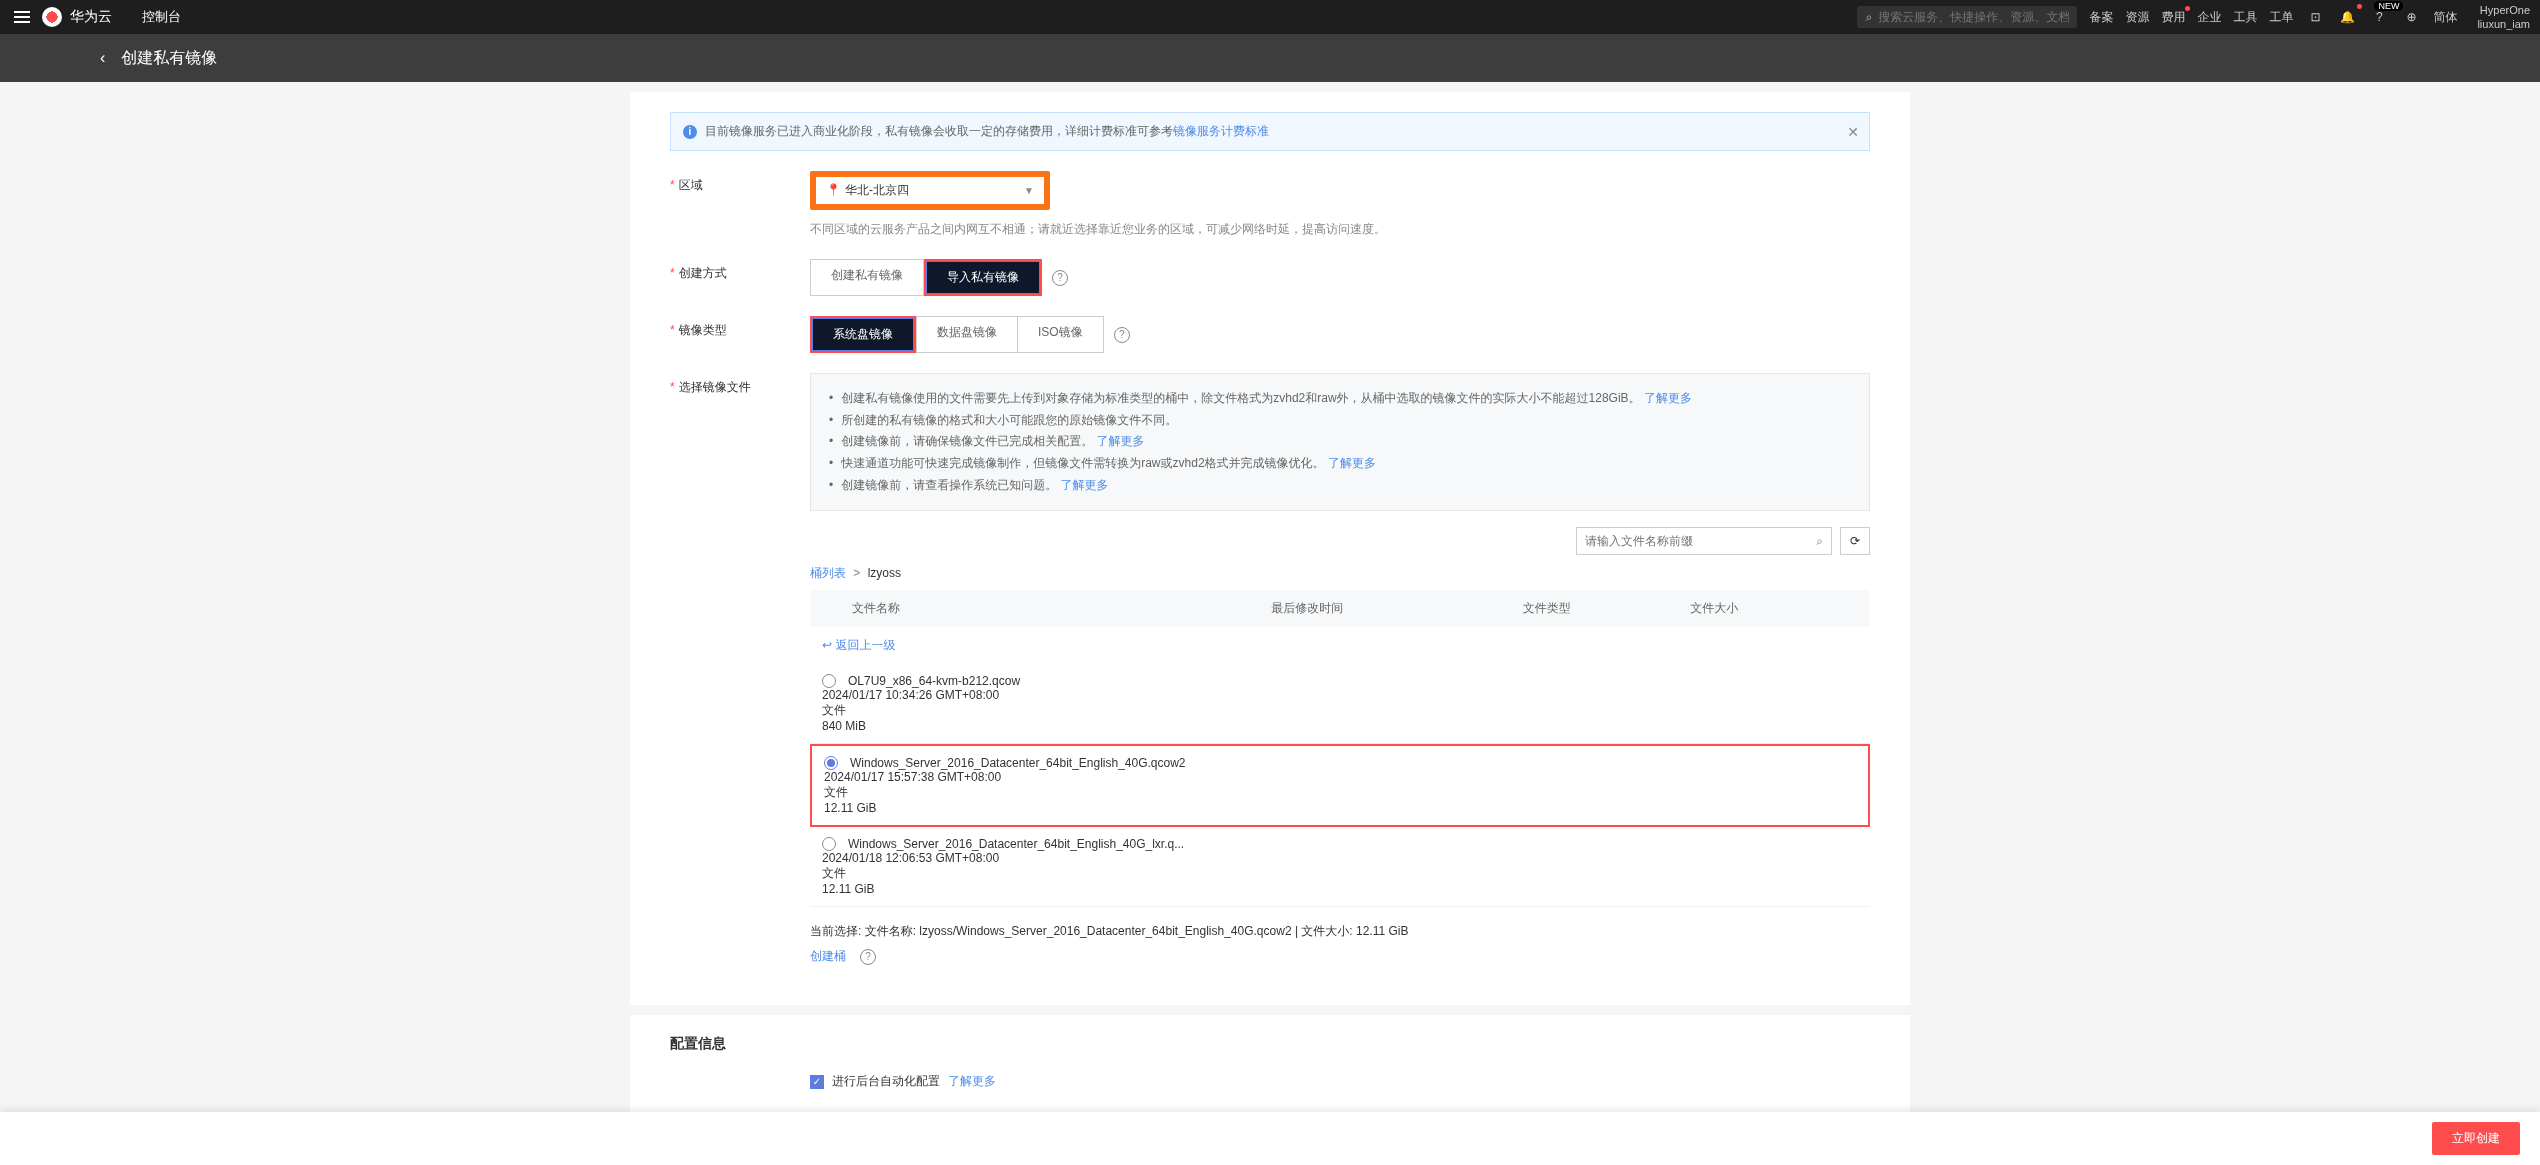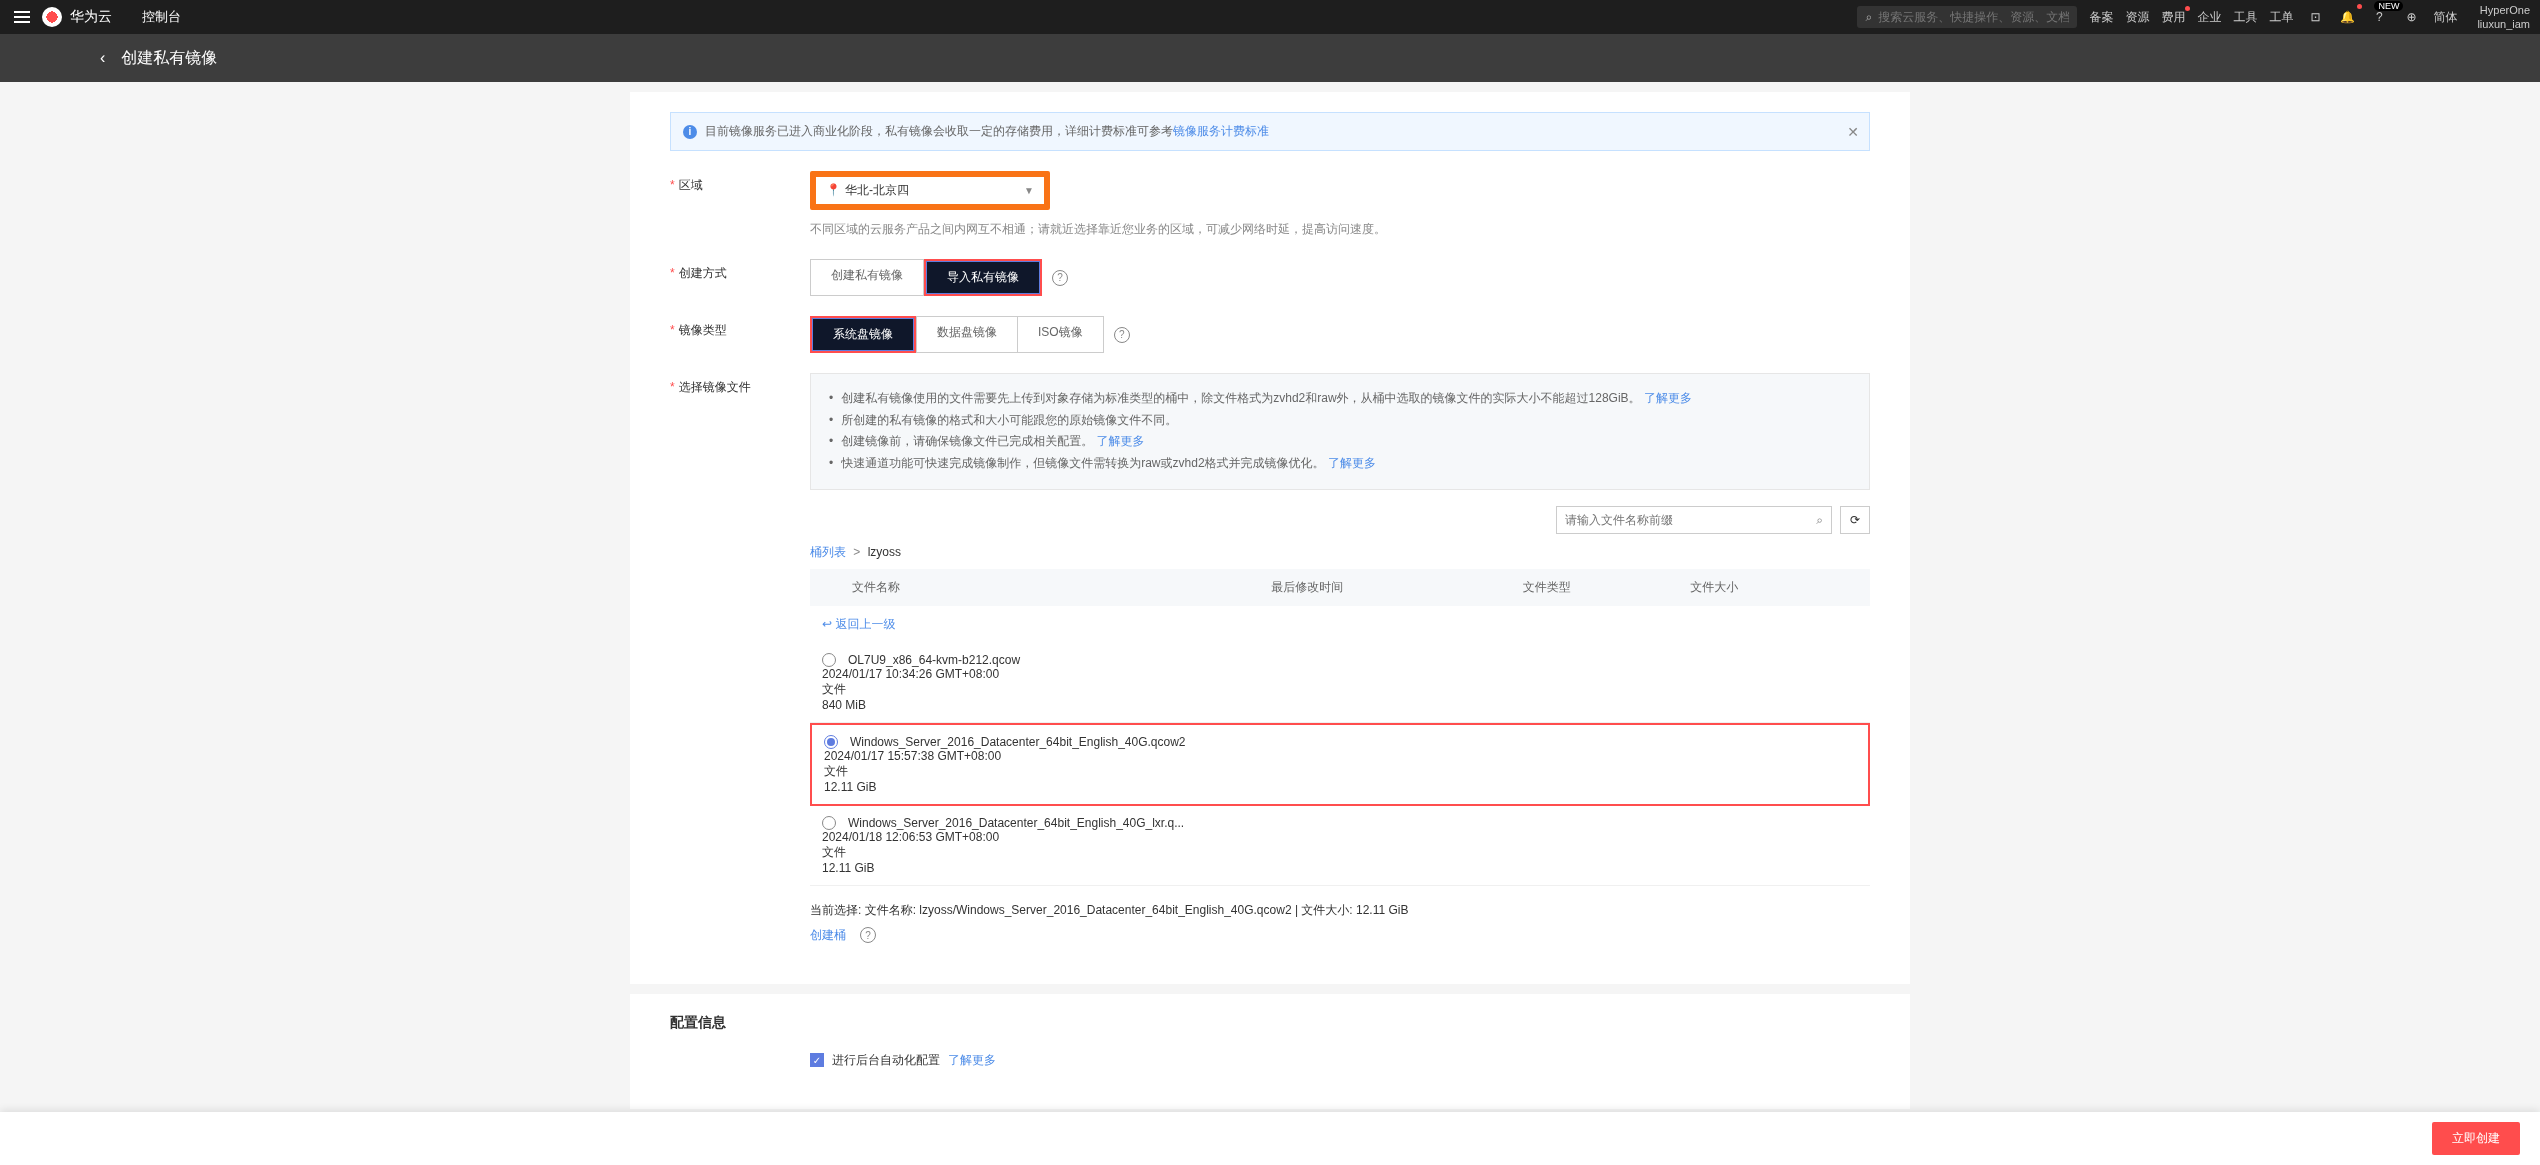--- a/index.html
+++ b/index.html
@@ -61,21 +61,21 @@
     .help-icon { width: 16px; height: 16px; border: 1px solid #888; border-radius: 50%; display: inline-flex; align-items: center; justify-content: center; font-size: 10px; color: #888; margin-left: 10px; cursor: pointer; }
     
     
     .info-box { background: #f6f8fa; border: 1px solid #e6e6e6; padding: 14px 18px; font-size: 12px; color: #666; line-height: 1.8; }
     .info-box ul { list-style: none; }
     .info-box li::before { content: "•"; margin-right: 8px; }
     .info-box .link { color: #4d8ce8; cursor: pointer; }
     
     
     .search-row { display: flex; justify-content: flex-end; margin: 16px 0 10px; gap: 8px; }
-    .search-input-box { border: 1px solid #ccc; display: flex; align-items: center; padding: 4px 8px; width: 276px; }
+    .search-input-box { border: 1px solid #ccc; display: flex; align-items: center; padding: 4px 8px; width: 256px; }
     .search-input-box input { border: none; outline: none; width: 100%; font-size: 12px; }
     .search-input-box .sicon { color: #888; cursor: pointer; }
     .refresh-btn { border: 1px solid #ccc; width: 30px; height: 28px; display: flex; align-items: center; justify-content: center; cursor: pointer; background: #fff; }
     
     
     .breadcrumb { font-size: 12px; margin-bottom: 8px; }
     .breadcrumb .bc-link { color: #4d8ce8; cursor: pointer; }
     .breadcrumb .sep { color: #888; margin: 0 4px; }
     
     
@@ -200,20 +200,21 @@
 
     <div class="form-row">
       <div class="form-label required">选择镜像文件</div>
       <div class="form-content">
         <div class="info-box">
           <ul id="info-list">
               <li><span>创建私有镜像使用的文件需要先上传到对象存储为标准类型的桶中，除文件格式为zvhd2和raw外，从桶中选取的镜像文件的实际大小不能超过128GiB。</span> <span class="link">了解更多</span></li>
               <li><span>所创建的私有镜像的格式和大小可能跟您的原始镜像文件不同。</span></li>
               <li><span>创建镜像前，请确保镜像文件已完成相关配置。</span> <span class="link">了解更多</span></li>
               <li><span>快速通道功能可快速完成镜像制作，但镜像文件需转换为raw或zvhd2格式并完成镜像优化。</span> <span class="link">了解更多</span></li>
+              <li><span>创建镜像前，请查看操作系统已知问题。</span> <span class="link">了解更多</span></li>
             </ul>
         </div>
 
         <div class="search-row">
           <div class="search-input-box">
             <input placeholder="请输入文件名称前缀" style="">
             <span class="sicon">⌕</span>
           </div>
           <div class="refresh-btn">
             <span>⟳</span>

